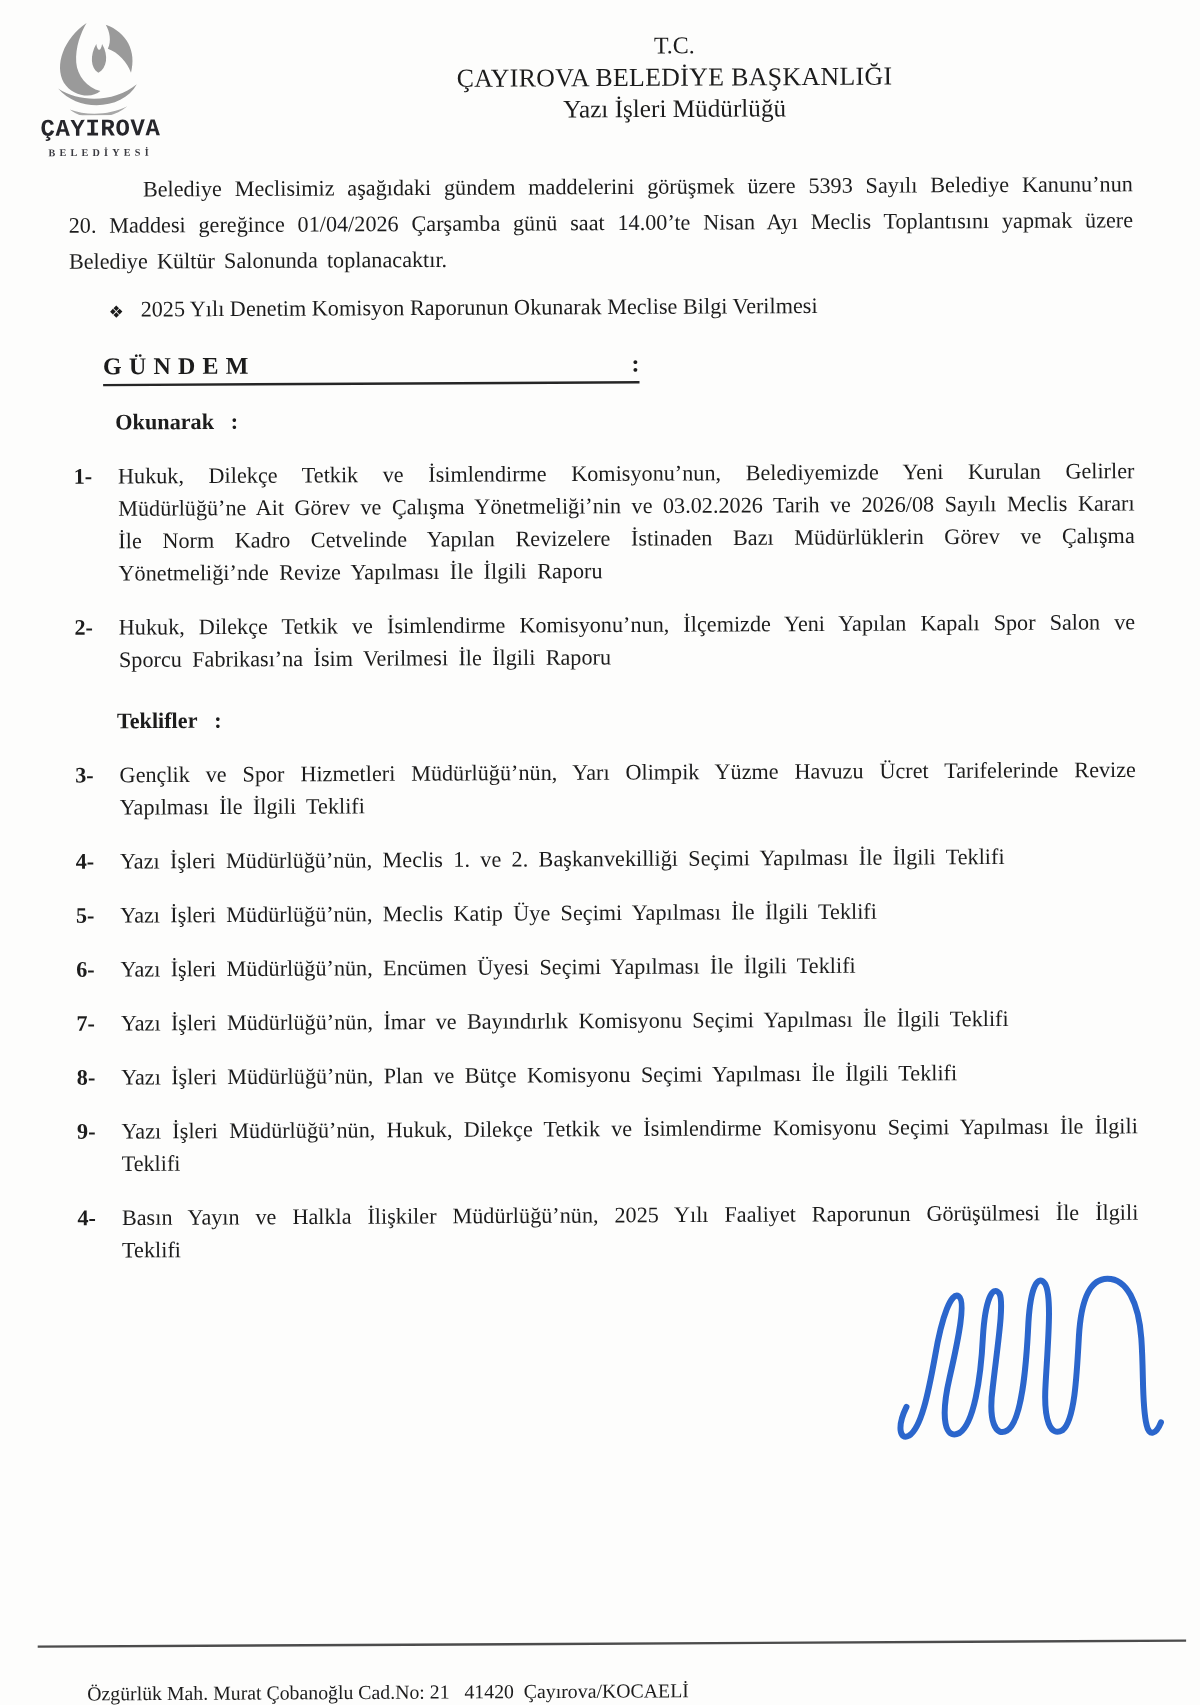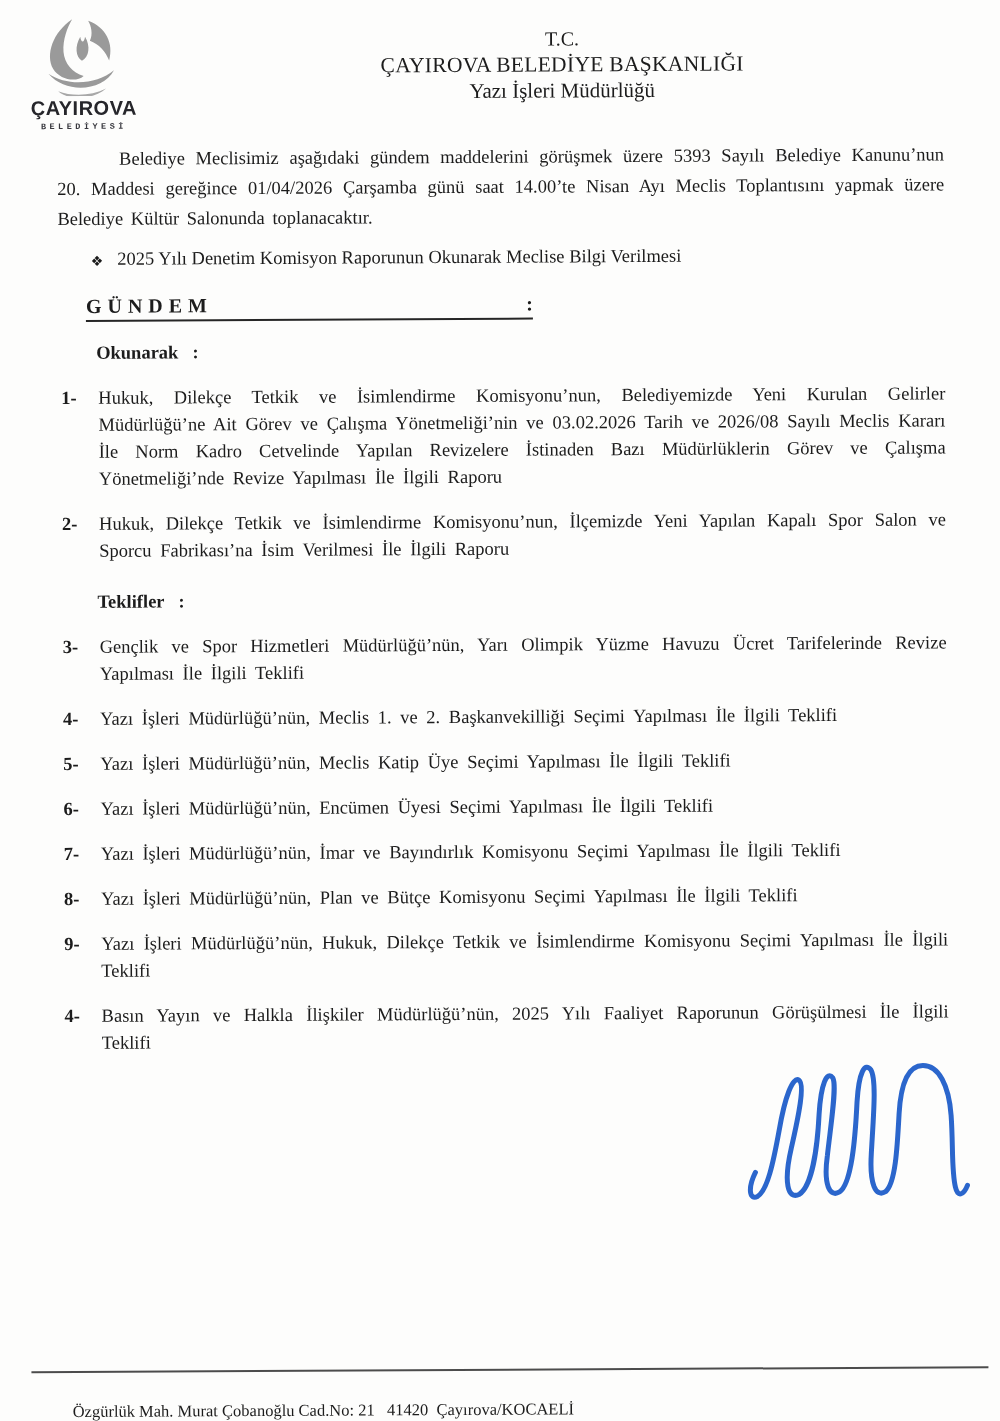--- a/index.html
+++ b/index.html
@@ -6,23 +6,23 @@
   .page {
     position:relative; width:1000px; height:1421px; margin:0 auto;
     background:#fdfdfc; overflow:hidden; color:#1c1c1c;
     font-family:"Liberation Serif", serif;
   }
   .tilt { position:absolute; inset:0; transform:rotate(-0.3deg); transform-origin:45% 10%; }
 
   
   .logo { position:absolute; top:14px; left:28px; width:112px; text-align:center; }
   .logo svg { display:block; margin:0 auto; }
-  .logo-name { font-family:Liberation Sans, sans-serif; font-weight:bold; font-size:20px;
+  .logo-name { font-family:Liberation Mono, monospace; font-weight:bold; font-size:20px;
                letter-spacing:0.5px; color:#26262b; margin-top:1px; }
-  .logo-sub  { font-family:Liberation Mono, monospace; font-weight:bold; font-size:8.5px;
+  .logo-sub  { font-family:Liberation Serif, serif; font-weight:bold; font-size:8.5px;
                letter-spacing:3.5px; color:#3a3a40; margin-top:2px; }
 
   
   .header-text { position:absolute; top:26px; left:125px; width:875px; text-align:center; }
   .h-line1 { font-size:20px;  line-height:26px; }
   .h-line2 { font-size:21.5px; line-height:26px; letter-spacing:0.3px; }
   .h-line3 { font-size:21px;  line-height:26px; }
 
   
   .main { position:absolute; left:57px; right:56px; top:142px; font-size:18.5px; }

